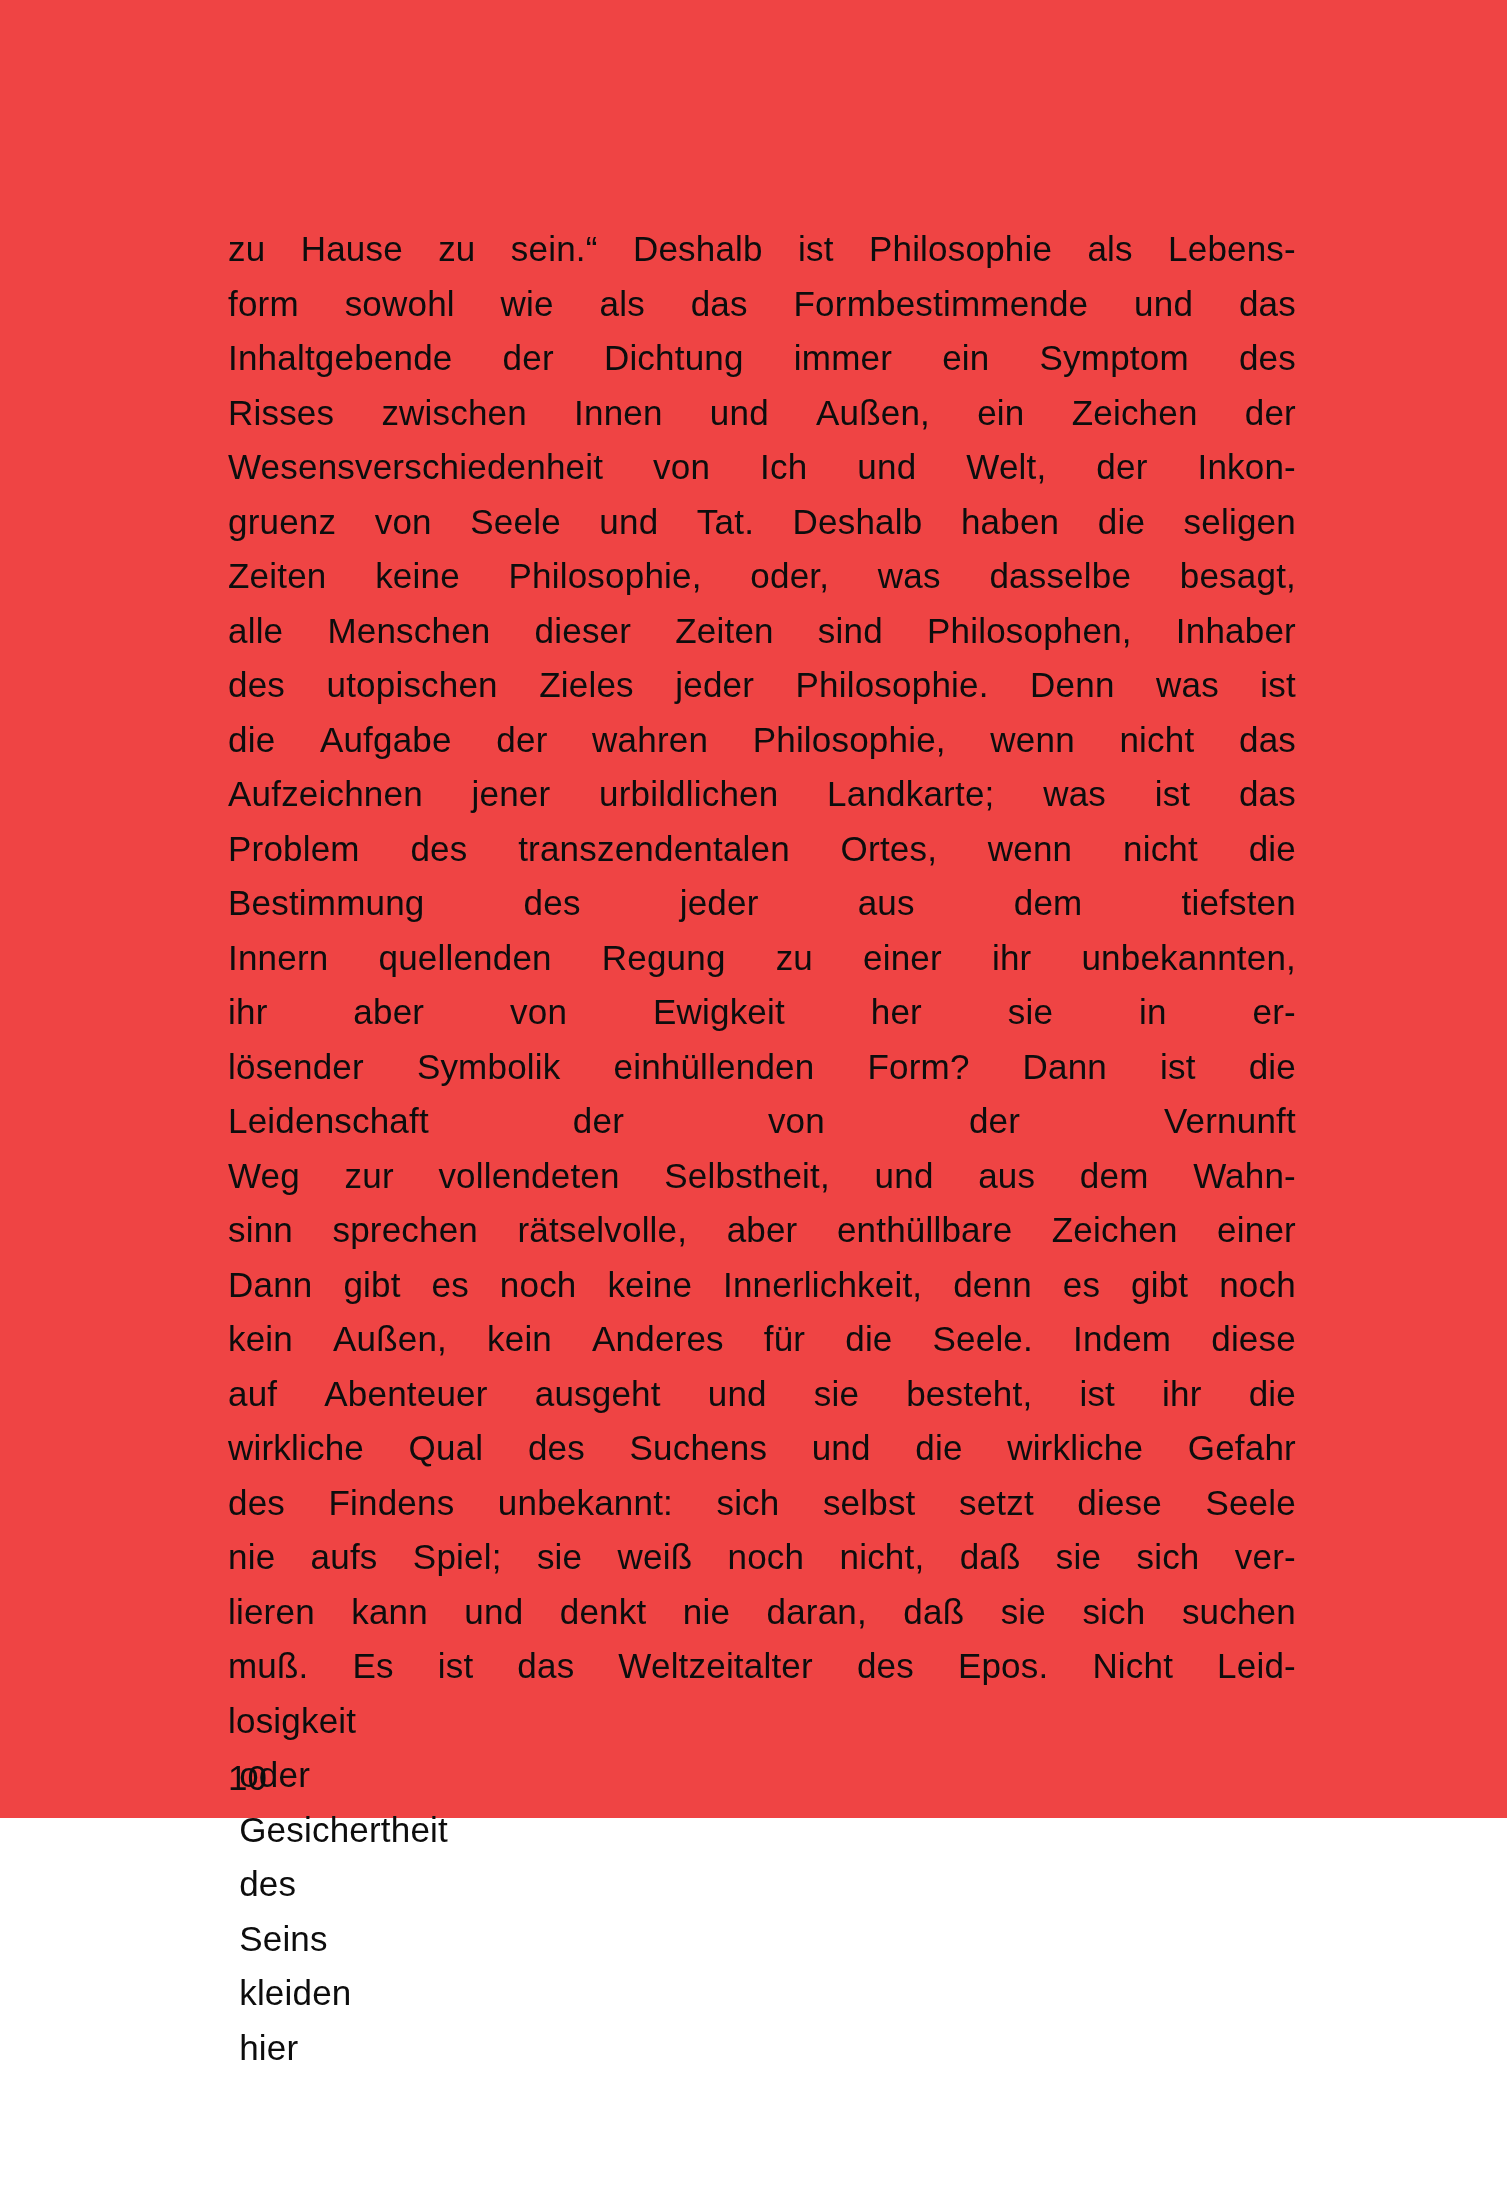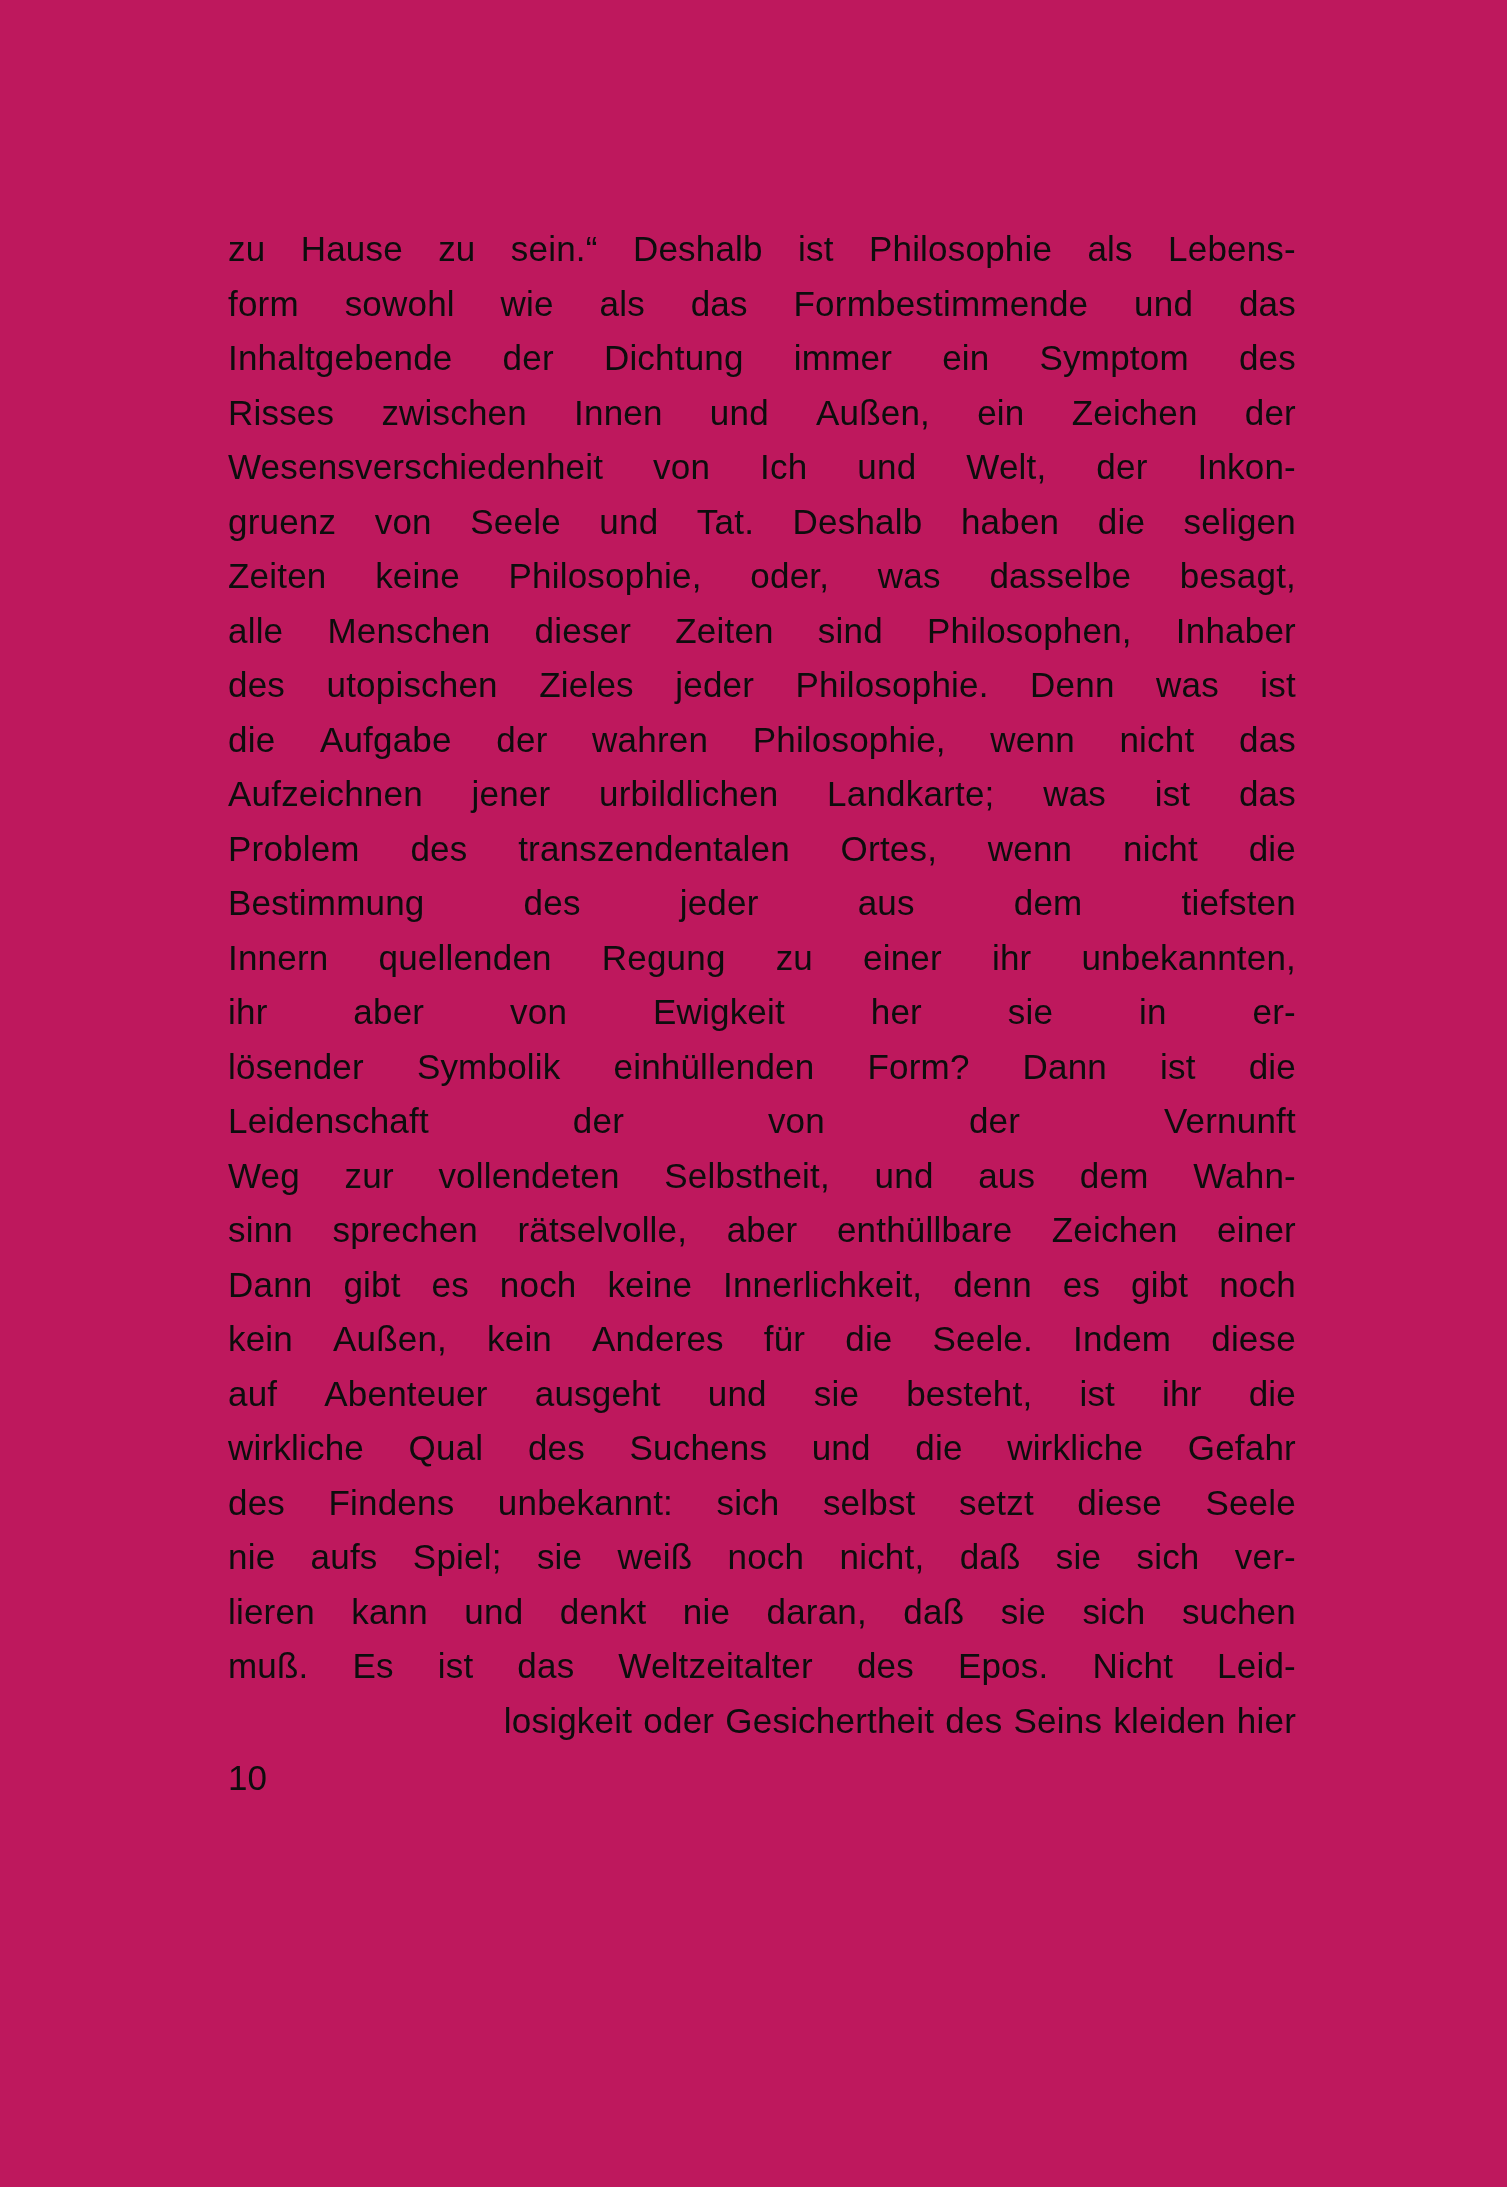--- a/index.html
+++ b/index.html
@@ -13,22 +13,22 @@
     position: relative;
     font-family: "Liberation Sans", sans-serif;
     color: #111111;
     overflow: hidden;
   }
   .page {
     position: absolute;
     left: 0;
     top: 0;
     width: 1507px;
-    height: 2187px;
-    background: #be185d;
+    height: 1818px;
+    background: #ef4444;
   }
   .text-block {
     position: absolute;
     left: 228px;
     top: 222px;
     width: 1068px;
   }
   .line {
     display: flex;
     justify-content: space-between;
@@ -37,21 +37,22 @@
     letter-spacing: 0.2px;
     color: #0d0d0d;
     white-space: nowrap;
     font-weight: 400;
   }
   
   .line > span {
     display: inline-block;
   }
   .line.last {
-    justify-content: flex-end;
+    justify-content: flex-start;
+    flex-direction: column;
   }
   .line.last > span + span {
     margin-left: 0.32em;
   }
   .page-number {
     position: absolute;
     left: 228px;
     top: 1756px;
     font-size: 35px;
     line-height: 44px;

